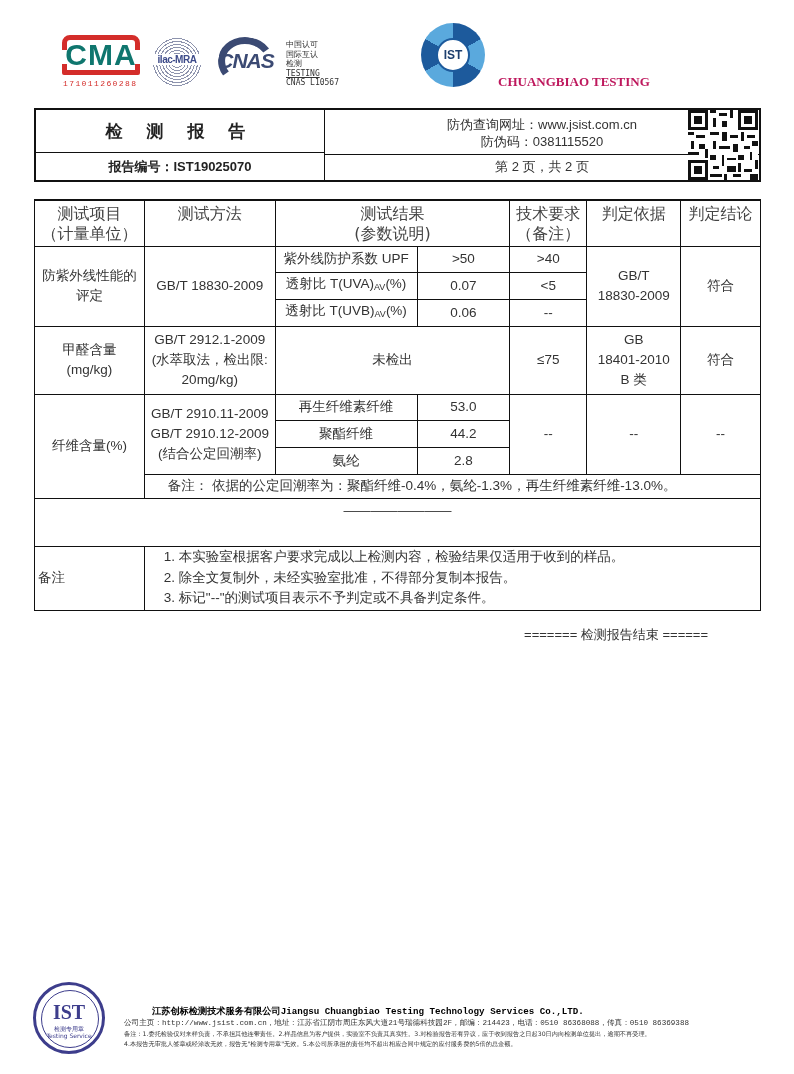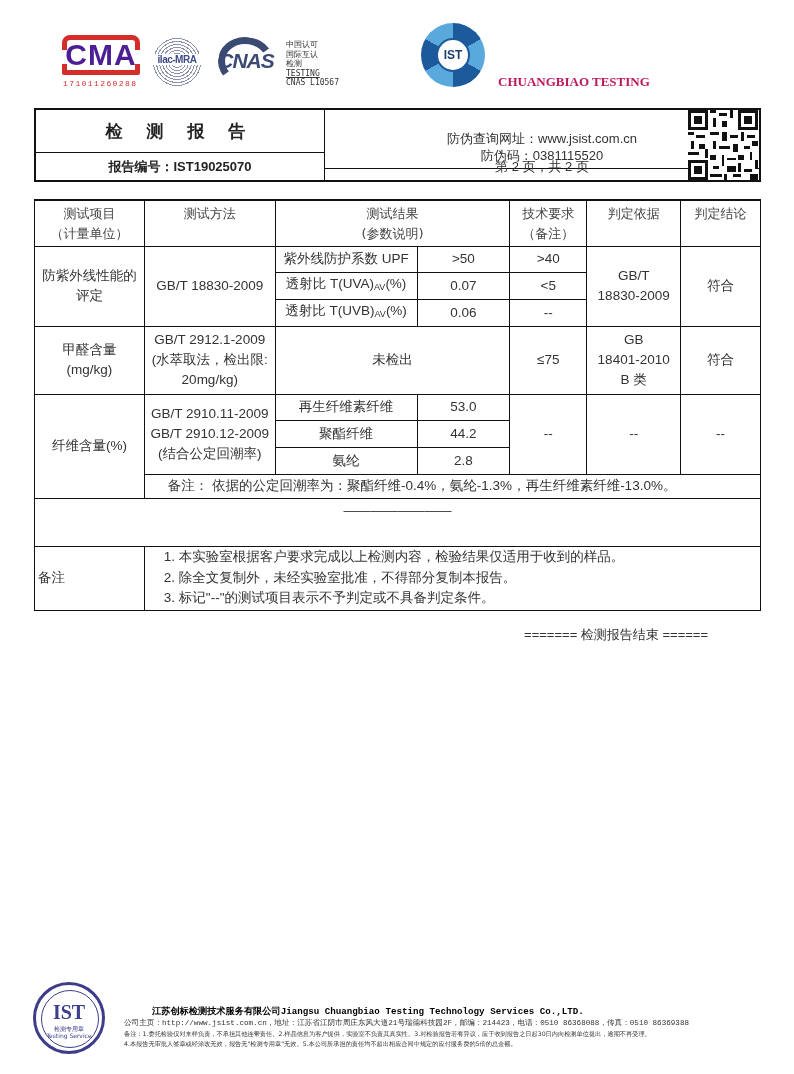--- a/index.html
+++ b/index.html
@@ -5,21 +5,21 @@
   * { box-sizing: border-box; margin: 0; padding: 0; }
   html, body { width: 794px; height: 1074px; background: #ffffff; overflow: hidden; }
   body { position: relative; font-family: "Liberation Sans", "DejaVu Sans", sans-serif; color: #222; }
 
   
   .logo-bar { position: absolute; left: 0; top: 0; width: 794px; height: 100px; }
   .cma { position: absolute; left: 62px; top: 35px; width: 78px; height: 50px; }
   .cma-box { position: absolute; left: 0; top: 0; width: 78px; height: 40px; border: 5px solid #d42d2a; border-radius: 8px 8px 2px 2px; }
   .cma-box::before { content: ""; position: absolute; left: -8px; top: 10px; width: 10px; height: 14px; background: #fff; }
   .cma-box::after  { content: ""; position: absolute; right: -8px; top: 10px; width: 10px; height: 14px; background: #fff; }
-  .cma-text { position: absolute; left: 0; top: 3px; width: 78px; text-align: center; font: bold 30px "Liberation Sans", sans-serif; color: #4c1d95; letter-spacing: 1px; line-height: 34px; }
+  .cma-text { position: absolute; left: 0; top: 3px; width: 78px; text-align: center; font: bold 30px "Liberation Sans", sans-serif; color: #0f766e; letter-spacing: 1px; line-height: 34px; }
   .cma-num { position: absolute; left: 1px; top: 44px; font: 8px "Liberation Mono", monospace; color: #d42d2a; letter-spacing: 1.4px; }
   .ilac { position: absolute; left: 152px; top: 37px; width: 50px; height: 50px; border-radius: 50%;
           background: repeating-radial-gradient(circle at 50% 50%, #fff 0 2px, #8d93ad 2px 3px); }
   .ilac span { position: absolute; left: -2px; top: 17px; width: 54px; text-align: center; background: #fff; font: bold 10px "Liberation Sans", sans-serif; color: #3d4b8a; letter-spacing: -0.5px; }
   .cnas { position: absolute; left: 213px; top: 37px; width: 66px; height: 50px; }
   .cnas-arc { position: absolute; left: 5px; top: 0; width: 56px; height: 50px; border-radius: 50%; border: 7px solid #3b4a73; border-right-color: transparent; border-bottom-color: transparent; transform: rotate(10deg); }
   .cnas-text { position: absolute; left: 0; top: 12px; width: 66px; text-align: center; font: italic bold 21px "Liberation Sans", sans-serif; color: #3b4a73; letter-spacing: -1px; }
   .cnas-note { position: absolute; left: 286px; top: 40px; font: 8px "DejaVu Sans", sans-serif; line-height: 9.5px; color: #333; }
 
   .ist-logo { position: absolute; left: 421px; top: 23px; width: 64px; height: 64px; }
@@ -27,31 +27,31 @@
               background: conic-gradient(#1d5a9c 0 60deg, #5aa9dd 60deg 120deg, #1d5a9c 120deg 180deg, #5aa9dd 180deg 240deg, #1d5a9c 240deg 300deg, #5aa9dd 300deg 360deg); }
   .ist-inner { position: absolute; left: 15px; top: 15px; width: 34px; height: 34px; border-radius: 50%; background: #fff; border: 2px solid #1d5a9c; }
   .ist-inner span { position: absolute; left: 0; top: 8px; width: 30px; text-align: center; font: bold 12px "Liberation Sans", sans-serif; color: #1d3f6e; }
   .brand-cn { position: absolute; left: 528px; top: 27px; font: 34px "DejaVu Serif", serif; color: #111; letter-spacing: 1px; }
   .brand-en { position: absolute; left: 498px; top: 74px; font: bold 13px "Liberation Serif", serif; color: #be185d; }
 
   
   .hdr { position: absolute; left: 34px; top: 108px; width: 727px; height: 74px; border: 2px solid #111; }
   .hdr .c { position: absolute; display: flex; align-items: center; justify-content: center; text-align: center; }
   .hdr .title { left: 0; top: 0; width: 289px; height: 43px; border-right: 1px solid #111; border-bottom: 1px solid #111; font: bold 17px "DejaVu Sans", sans-serif; letter-spacing: 9px; }
-  .hdr .verify { left: 289px; top: 16px; width: 434px; height: 43px; border-bottom: 1px solid #111; flex-direction: column; font-size: 13px; line-height: 17px; color: #333; }
+  .hdr .verify { left: 289px; top: 2px; width: 434px; height: 43px; border-bottom: 1px solid #111; flex-direction: column; font-size: 13px; line-height: 17px; color: #333; }
   .hdr .rnum { left: 0; top: 43px; width: 289px; height: 27px; border-right: 1px solid #111; font: bold 13px "Liberation Sans", sans-serif; }
   .hdr .page { left: 289px; top: 43px; width: 434px; height: 27px; font-size: 13px; color: #333; }
   .qr { position: absolute; left: 688px; top: 110px; width: 70px; height: 70px; background:
         linear-gradient(90deg, transparent 0 0) ; }
   .qr svg { width: 70px; height: 70px; }
 
   
   table.main { position: absolute; left: 34px; top: 199px; width: 727px; border-collapse: collapse; font-size: 13.5px; color: #333; }
   table.main td { border: 1px solid #111; text-align: center; vertical-align: middle; line-height: 20px; padding: 0 2px; }
-  table.main tr.head td { vertical-align: top; padding-top: 3px; height: 46px; font-family: "DejaVu Sans", sans-serif; font-size: 13px; color: #444; }
+  table.main tr.head td { vertical-align: top; padding-top: 3px; height: 46px; font-family: "DejaVu Sans", sans-serif; font-size: 16px; color: #444; }
   table.main td.left { text-align: left; padding-left: 23px; }
   .sub { font-size: 9px; vertical-align: -2px; }
   .outer-top { border-top: 2px solid #111 !important; }
 
   .end-line { position: absolute; left: 0; top: 614px; width: 708px; text-align: right; font-size: 13px; color: #333; margin-top: 12px; }
 
   
   .stamp { position: absolute; left: 33px; top: 982px; width: 72px; height: 72px; border-radius: 50%; border: 3px solid #3d3d8c; }
   .stamp::before { content: ""; position: absolute; left: 5px; top: 5px; width: 56px; height: 56px; border-radius: 50%; border: 1px solid #3d3d8c; }
   .stamp .s-main { position: absolute; left: 0; top: 16px; width: 66px; text-align: center; font: bold 20px "Liberation Serif", serif; color: #3d3d8c; }

